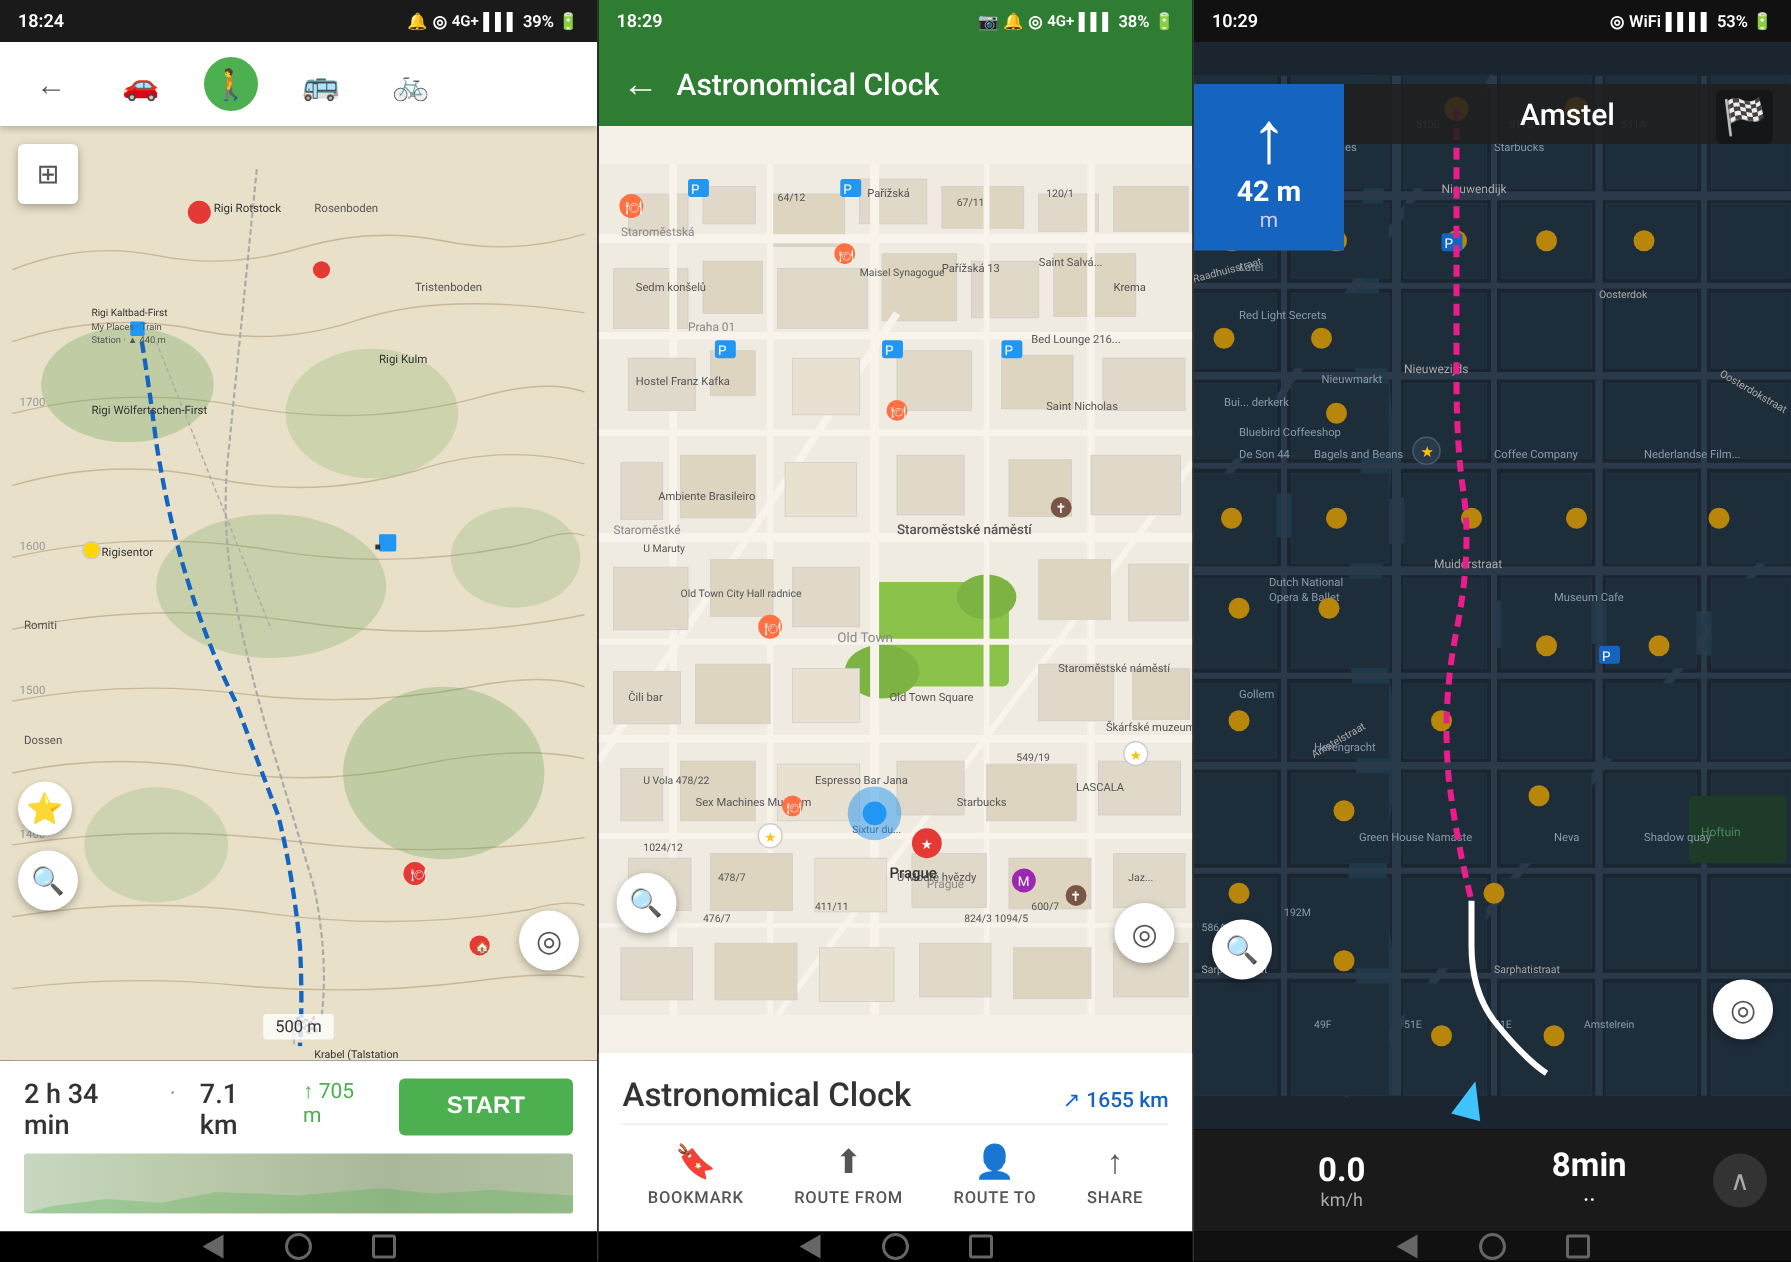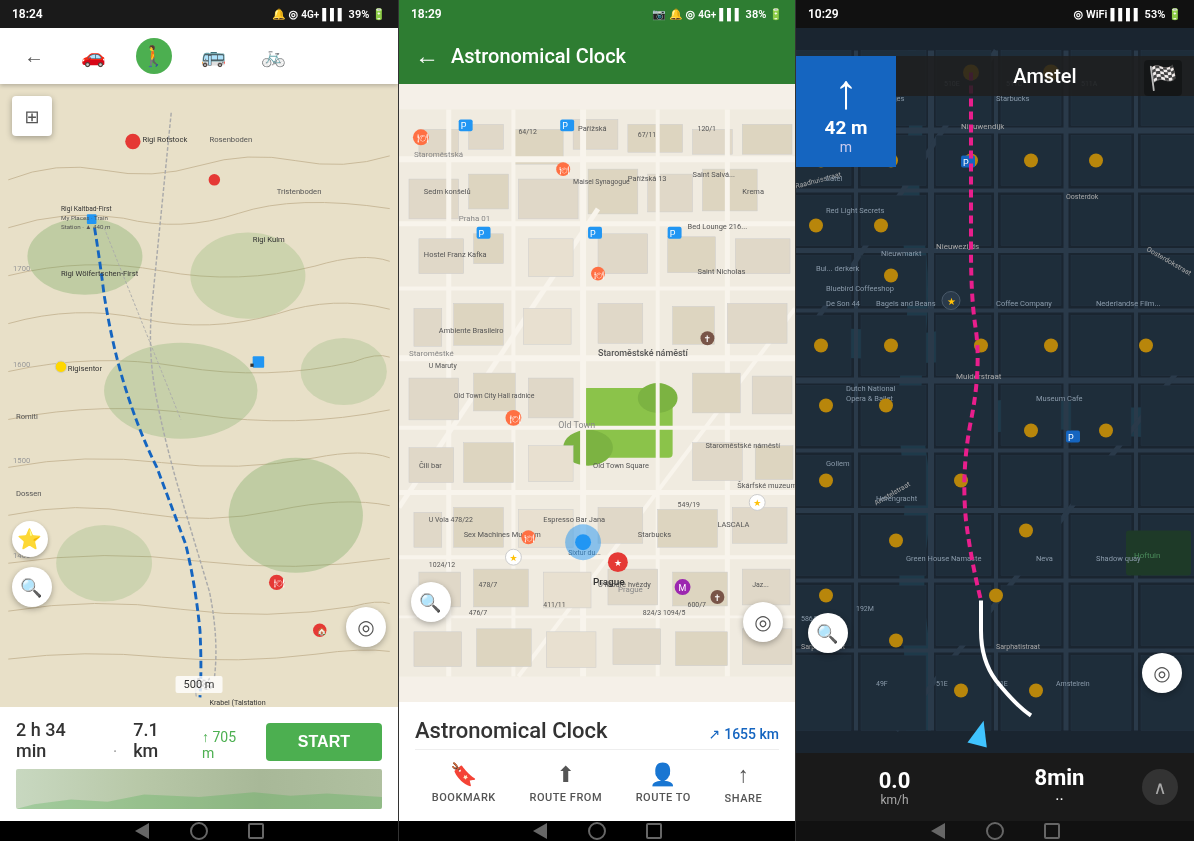--- a/index.html
+++ b/index.html
@@ -148,21 +148,21 @@
     .bottom-panel-1 {
       background: #fff;
       padding: 12px 16px;
       display: flex;
       flex-direction: column;
       gap: 8px;
       box-shadow: 0 -2px 6px rgba(0,0,0,0.15);
     }
     .route-info {
       display: flex;
-      align-items: flex-end;
+      align-items: flex-start;
       gap: 16px;
     }
     .route-time {
       font-size: 18px;
       font-weight: 500;
       color: #333;
     }
     .route-elev {
       font-size: 14px;
       color: #4CAF50;

